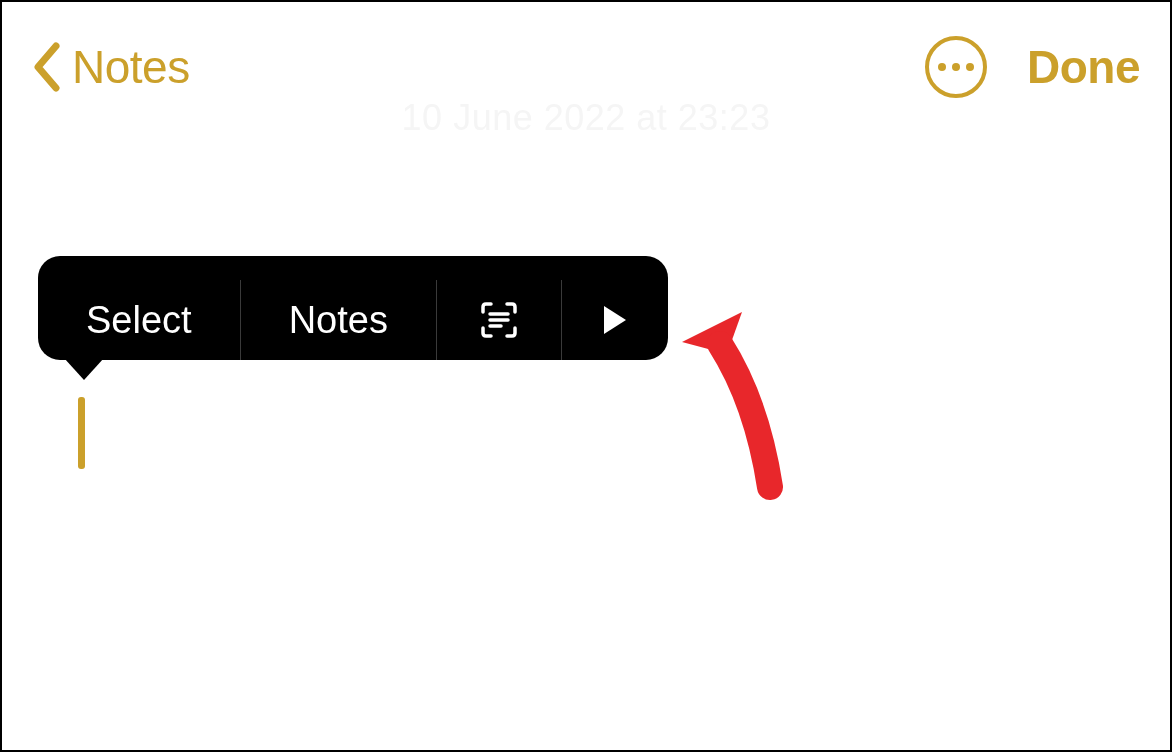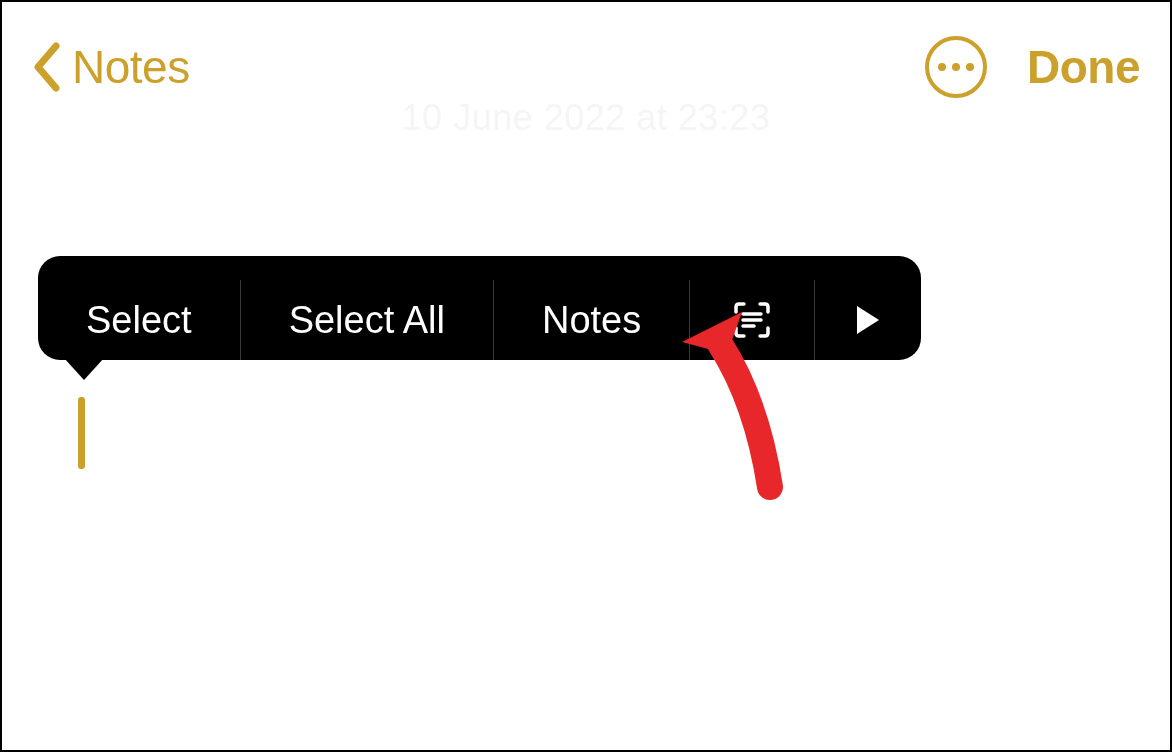--- a/index.html
+++ b/index.html
@@ -160,21 +160,20 @@
       <span class="more-dot"></span>
     </div>
     <div class="done-button">Done</div>
   </div>
 </div>
 
 <div class="timestamp">10 June 2022 at 23:23</div>
 
 <div class="context-menu">
   <div class="context-menu-item">Select</div>
-  <div class="context-menu-item">Select All</div>
   <div class="context-menu-item">Notes</div>
   <div class="context-menu-item icon-only">
     <svg class="scan-icon" viewBox="0 0 40 40">
       <path d="M4 12 L4 7 Q4 4 7 4 L12 4" stroke="#ffffff" stroke-width="3.5" fill="none" stroke-linecap="round"></path>
       <path d="M28 4 L33 4 Q36 4 36 7 L36 12" stroke="#ffffff" stroke-width="3.5" fill="none" stroke-linecap="round"></path>
       <path d="M36 28 L36 33 Q36 36 33 36 L28 36" stroke="#ffffff" stroke-width="3.5" fill="none" stroke-linecap="round"></path>
       <path d="M12 36 L7 36 Q4 36 4 33 L4 28" stroke="#ffffff" stroke-width="3.5" fill="none" stroke-linecap="round"></path>
       <line x1="11" y1="14" x2="29" y2="14" stroke="#ffffff" stroke-width="3.5" stroke-linecap="round"></line>
       <line x1="11" y1="20" x2="29" y2="20" stroke="#ffffff" stroke-width="3.5" stroke-linecap="round"></line>
       <line x1="11" y1="26" x2="22" y2="26" stroke="#ffffff" stroke-width="3.5" stroke-linecap="round"></line>

